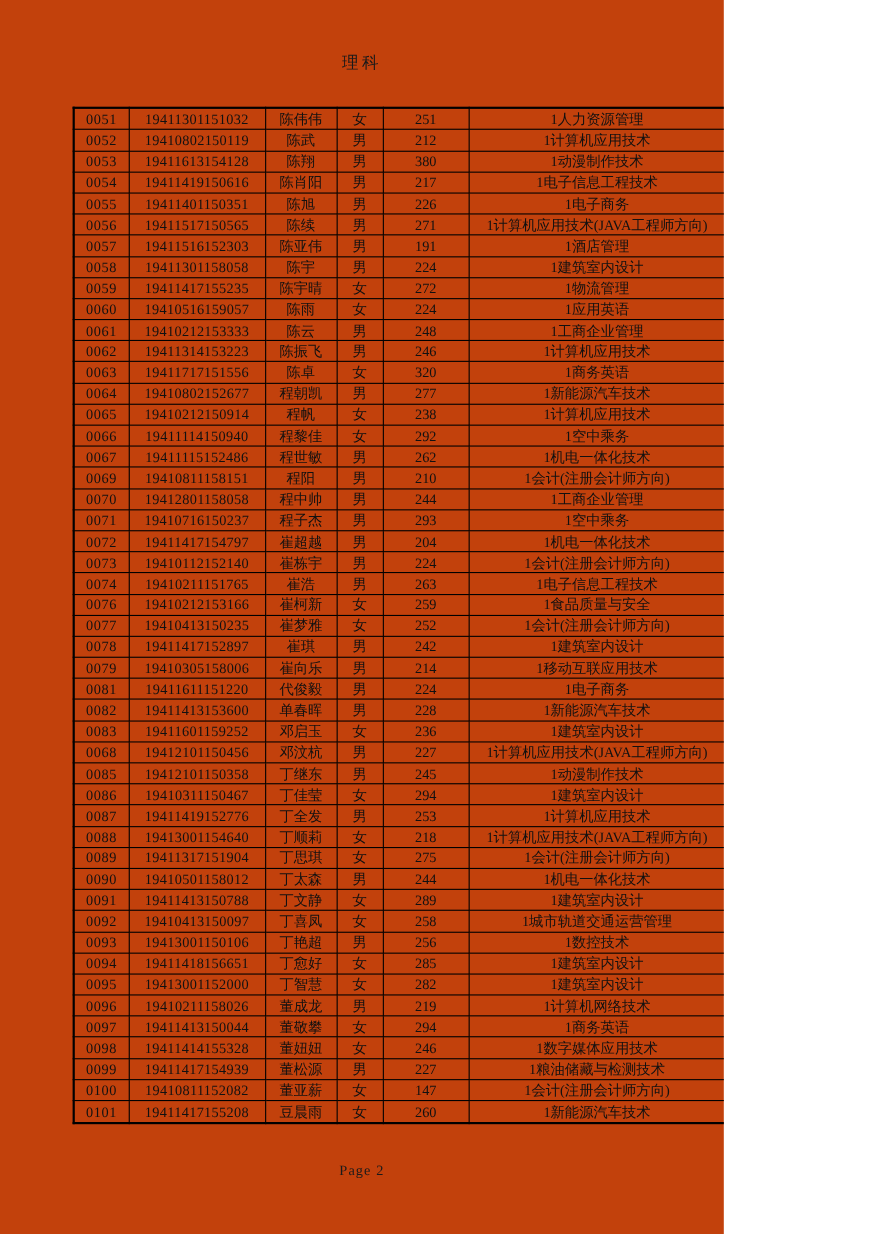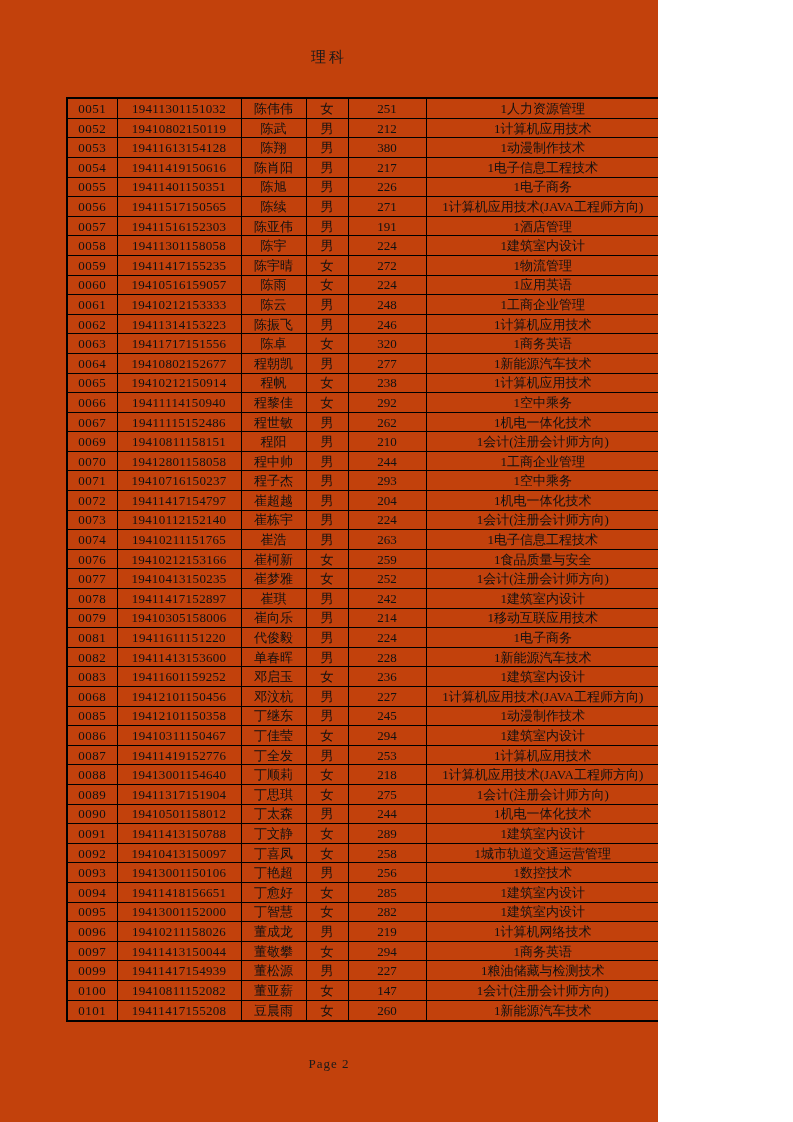--- a/index.html
+++ b/index.html
@@ -424,20 +424,28 @@
           </tr>
           <tr>
             <td class="c-serial">0097</td>
             <td class="c-exam">19411413150044</td>
             <td class="c-name">董敬攀</td>
             <td class="c-gender">女</td>
             <td class="c-score">294</td>
             <td class="c-major">1商务英语</td>
           </tr>
           <tr>
+            <td class="c-serial">0098</td>
+            <td class="c-exam">19411414155328</td>
+            <td class="c-name">董妞妞</td>
+            <td class="c-gender">女</td>
+            <td class="c-score">246</td>
+            <td class="c-major">1数字媒体应用技术</td>
+          </tr>
+          <tr>
             <td class="c-serial">0099</td>
             <td class="c-exam">19411417154939</td>
             <td class="c-name">董松源</td>
             <td class="c-gender">男</td>
             <td class="c-score">227</td>
             <td class="c-major">1粮油储藏与检测技术</td>
           </tr>
           <tr>
             <td class="c-serial">0100</td>
             <td class="c-exam">19410811152082</td>

